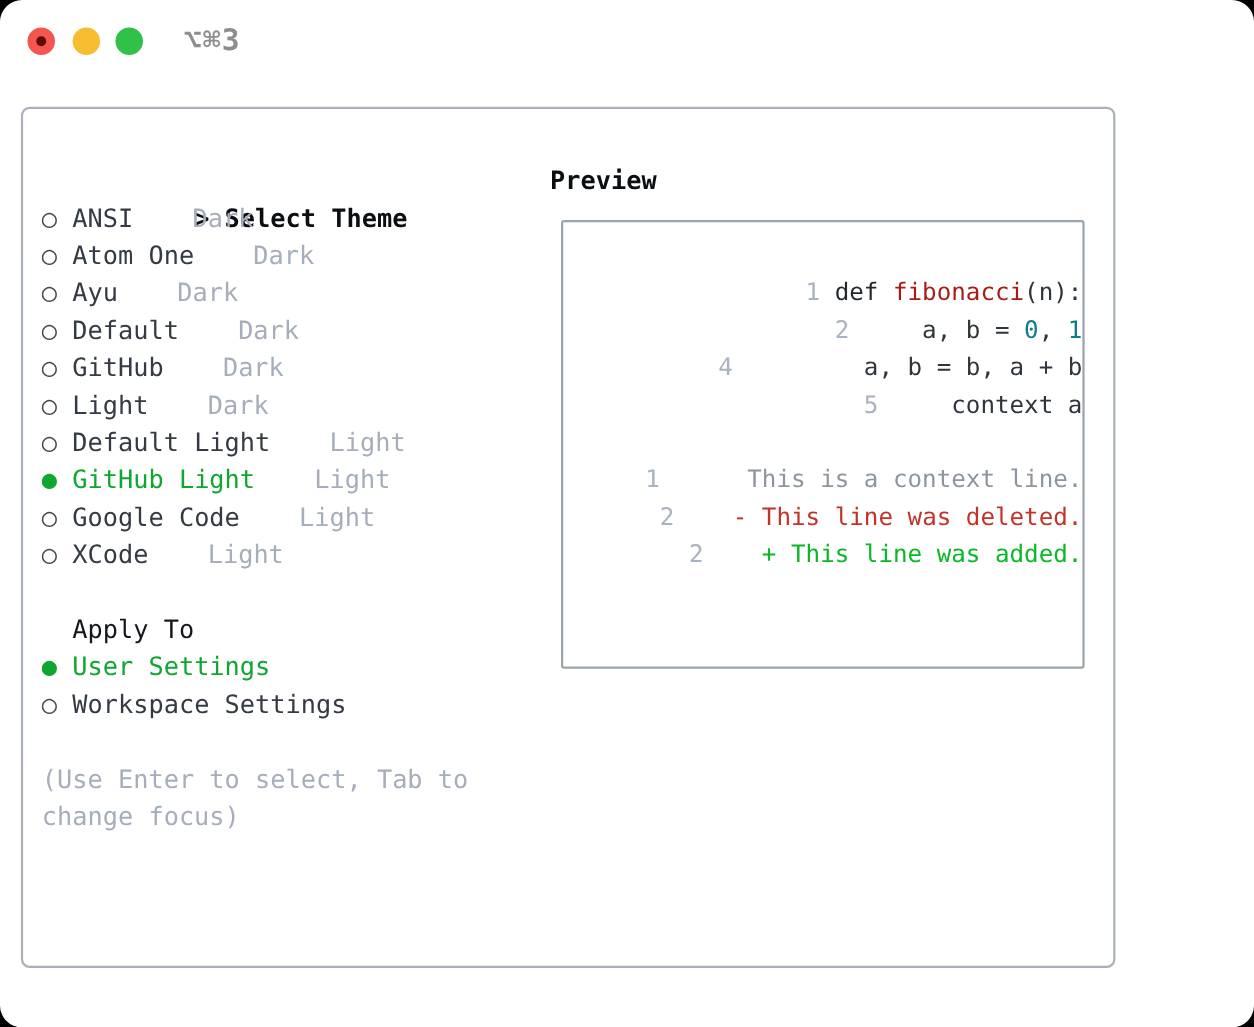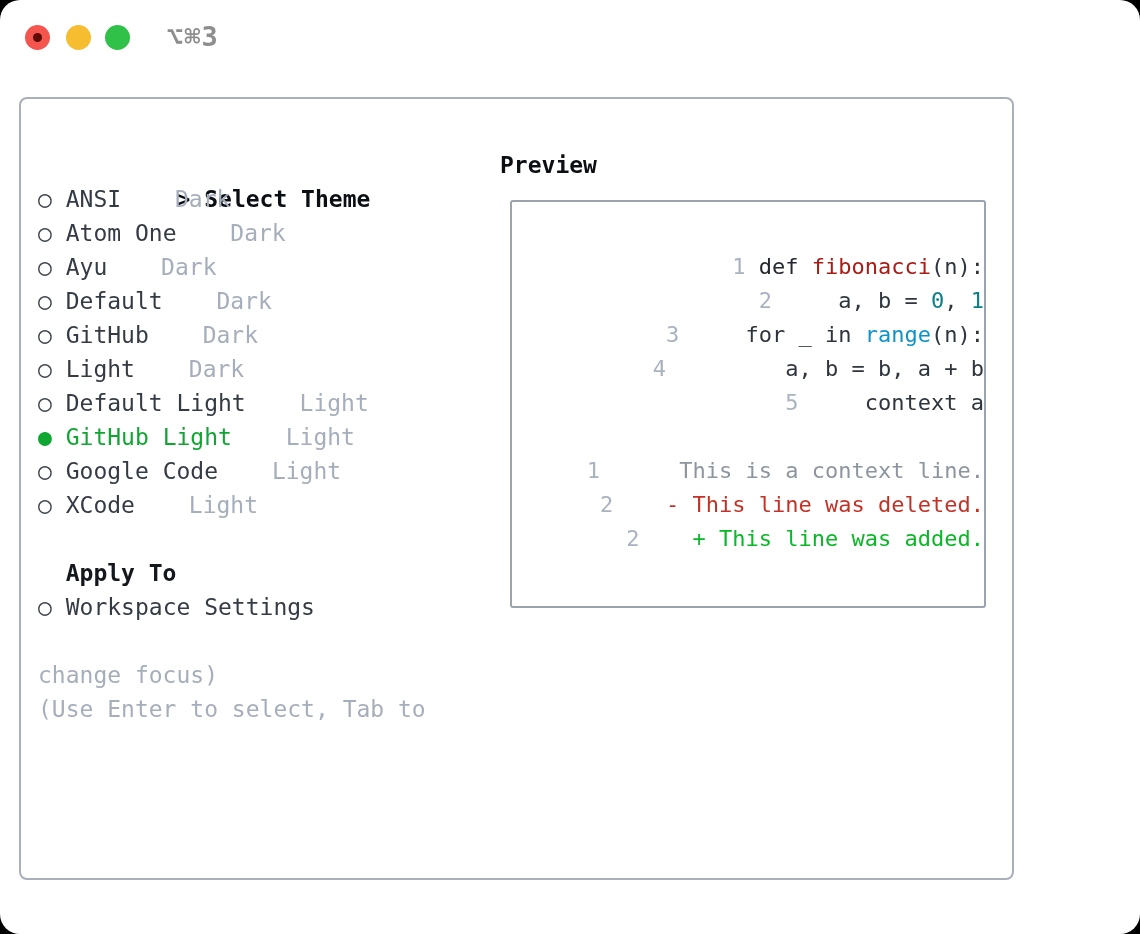--- a/index.html
+++ b/index.html
@@ -30,21 +30,21 @@
     background:#fff;
   }
   .panel-inner { position:relative; width:100%; height:100%; }
   .row { height:34px; line-height:34px; font-size:23px; white-space:pre; color:#343b44; }
   .theme-col { position:absolute; left:17px; top:49px; }
   .hdr { font-weight:bold; color:#0b0e12; }
   .caret { font-weight:bold; color:#0b0e12; }
   .bullet { color:#434a52; }
   .row.selected .bullet, .row.selected .name { color:#10a632; }
   .variant { color:#a6aebb;margin-left:40px; }
-  .indent-2 { padding-left:2ch;font-weight:bold; }
+  .indent-2 { padding-left:2ch; }
   .apply-hdr { color:#14181d; }
   .hint { color:#a6aebb; }
   .spacer { height:34px; }
   
   .preview-header { position:absolute; left:479px; top:49px; }
   .preview-box {
     position:absolute; left:489px; top:101px; width:476px; height:408px;
     border:2px solid #9aa3ae; border-radius:3px; box-sizing:border-box;
     background:#fff; overflow:hidden;
   }
@@ -90,36 +90,36 @@
             <div class="row"><span class="bullet">○ </span><span class="name">Default Light</span><span class="variant"> Light</span></div>
             <div class="row selected"><span class="bullet">● </span><span class="name">GitHub Light</span><span class="variant"> Light</span></div>
             <div class="row"><span class="bullet">○ </span><span class="name">Google Code</span><span class="variant"> Light</span></div>
             <div class="row"><span class="bullet">○ </span><span class="name">XCode</span><span class="variant"> Light</span></div>
           </div>
 
         <div class="spacer"></div>
 
         <div class="row indent-2 apply-hdr">Apply To</div>
         <div id="apply-rows">
+            <div class="row selected"><span class="bullet">● </span><span class="name">User Settings</span></div>
             <div class="row"><span class="bullet">○ </span><span class="name">Workspace Settings</span></div>
           </div>
 
         <div class="spacer"></div>
 
+        <div class="row hint">(Use Enter to select, Tab to</div>
         <div class="row hint">change focus)</div>
-        <div class="row hint">(Use Enter to select, Tab to</div>
       </div>
 
       <div class="preview-header row hdr">Preview</div>
 
       <div class="preview-box">
         <div id="preview-lines" class="preview-lines">
             <div class="pl"><span class="lno">1 </span><span class="s-kw">def </span><span class="s-fn">fibonacci</span><span class="s-plain">(n):</span></div>
             <div class="pl"><span class="lno">2 </span><span class="s-plain">    a, b = </span><span class="s-num">0</span><span class="s-plain">, </span><span class="s-num">1</span></div>
-            <div class="pl"><span class="lno">3 </span><span class="s-plain">    for _ in </span><span class="s-builtin">range</span><span class="s-plain">(n):</span></div>
             <div class="pl"><span class="lno">4 </span><span class="s-plain">        a, b = b, a + b</span></div>
             <div class="pl"><span class="lno">5 </span><span class="s-plain">    context a</span></div>
             <div class="pl"><span class="lno">  </span></div>
             <div class="pl"><span class="lno">1 </span><span class="s-ctx">     This is a context line.</span></div>
             <div class="pl"><span class="lno">2 </span><span class="s-del">   - This line was deleted.</span></div>
             <div class="pl"><span class="lno">2 </span><span class="s-add">   + This line was added.</span></div>
           </div>
       </div>
 
     </div>

